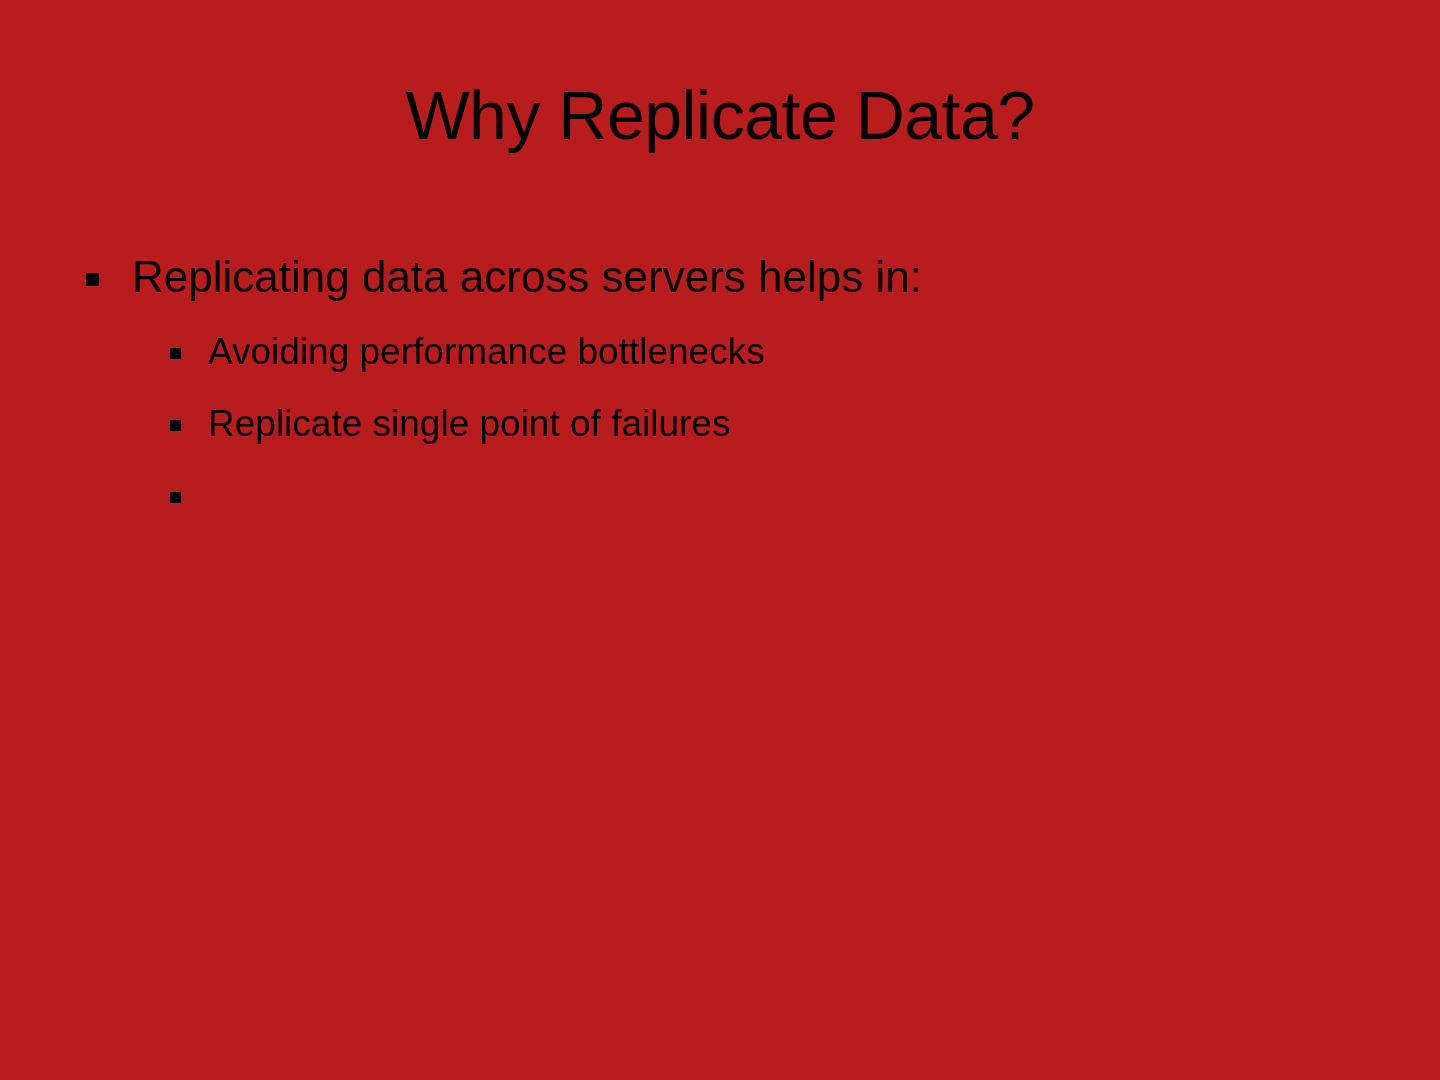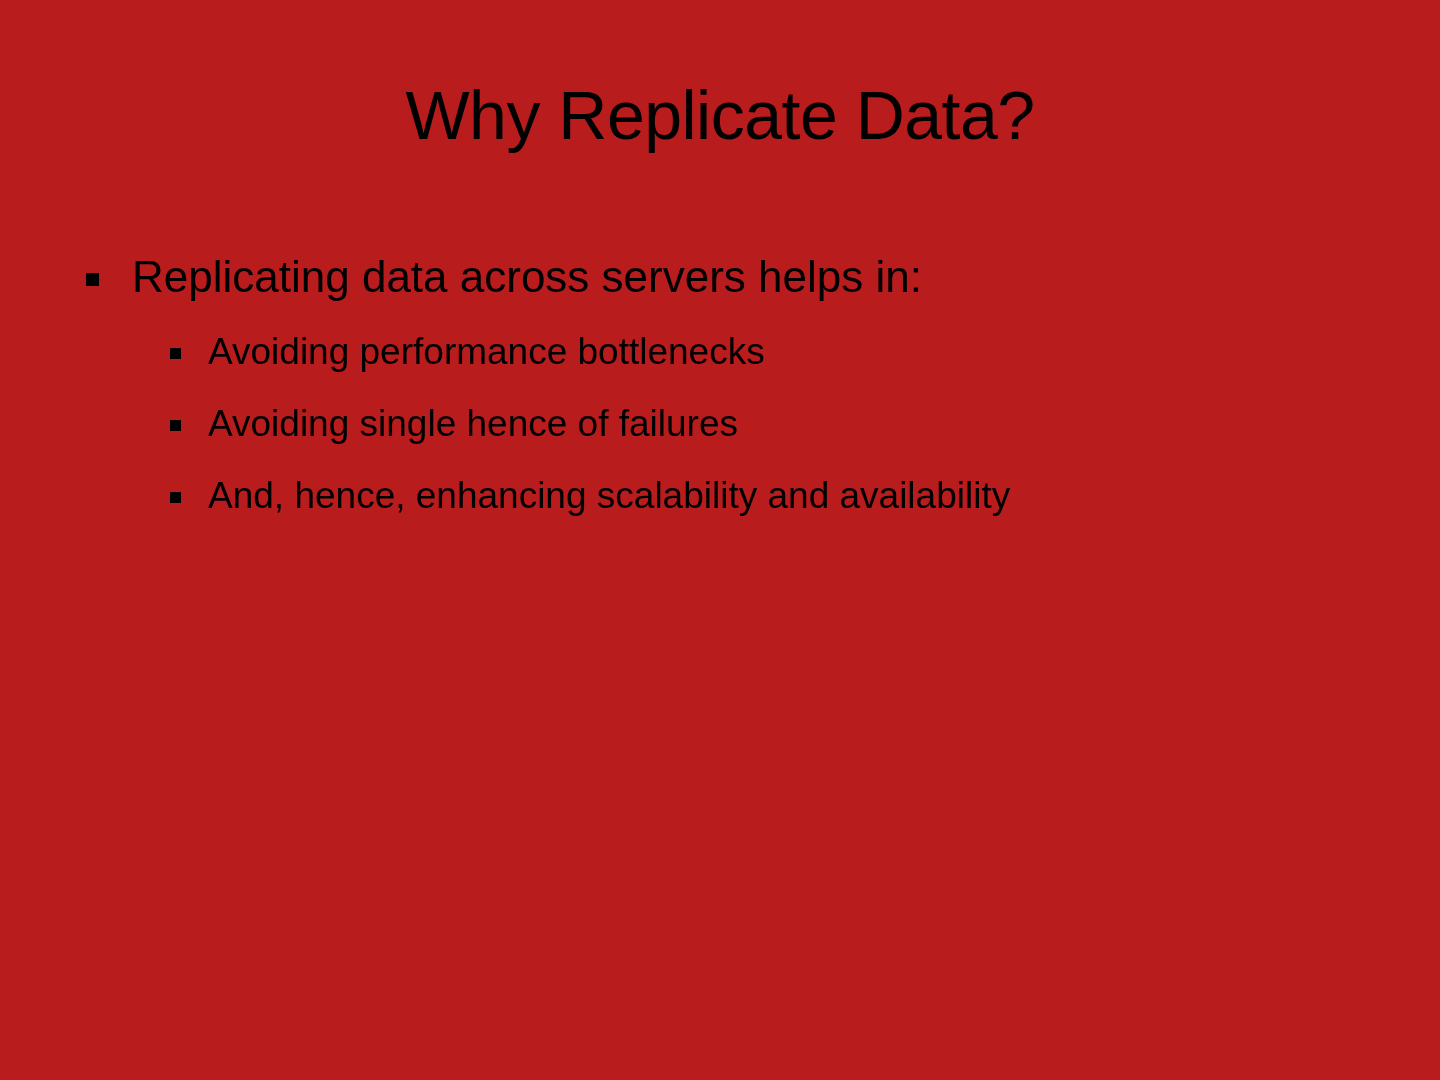--- a/index.html
+++ b/index.html
@@ -104,25 +104,24 @@
 
     <div class="sub-list">
 
       <div class="level2">
         <span class="bullet"><span class="sq-sm"></span></span>
         <span class="text">Avoiding performance bottlenecks</span>
       </div>
 
       <div class="level2">
         <span class="bullet"><span class="sq-sm"></span></span>
-        <span class="text">Avoiding single hence of failures</span>
+        <span class="text">Replicate single point of failures</span>
       </div>
 
       <div class="level2">
         <span class="bullet"><span class="sq-sm"></span></span>
-        <span class="text">And, hence, enhancing scalability and availability</span>
       </div>
 
     </div>
 
   </div>
 
 </div>
 
 </body></html>

